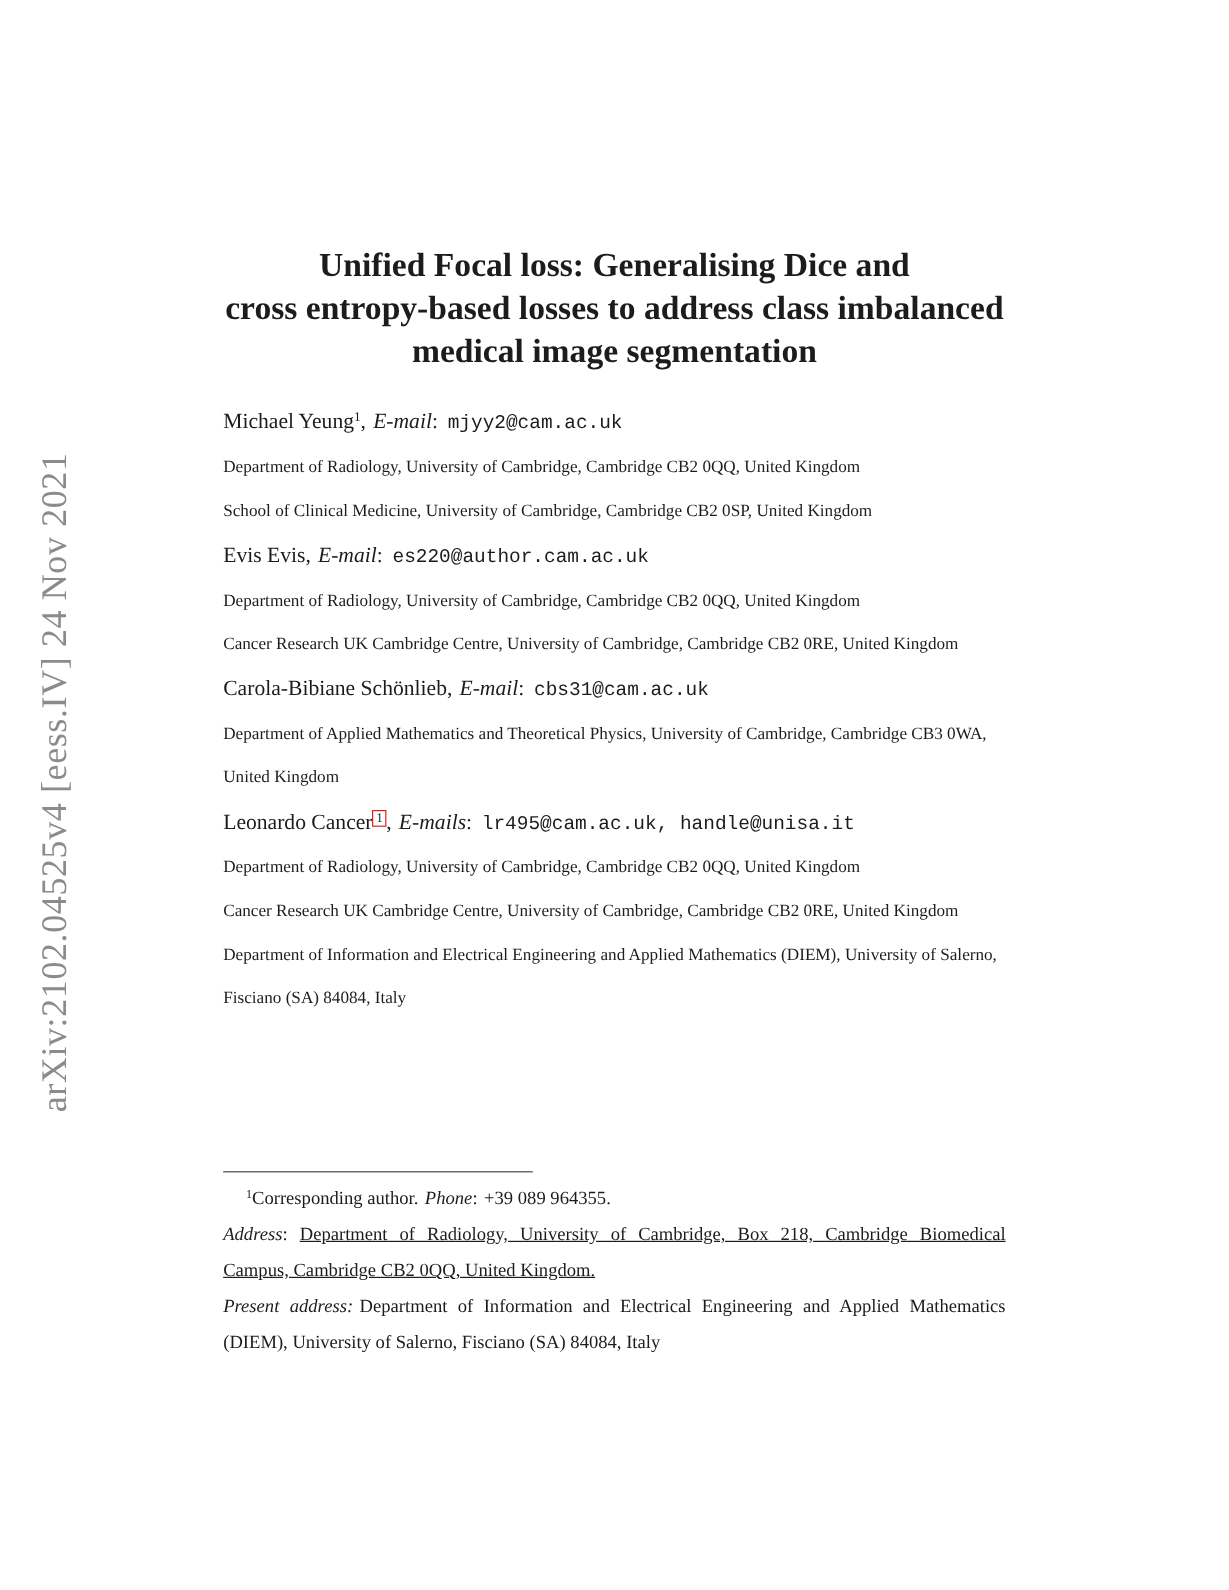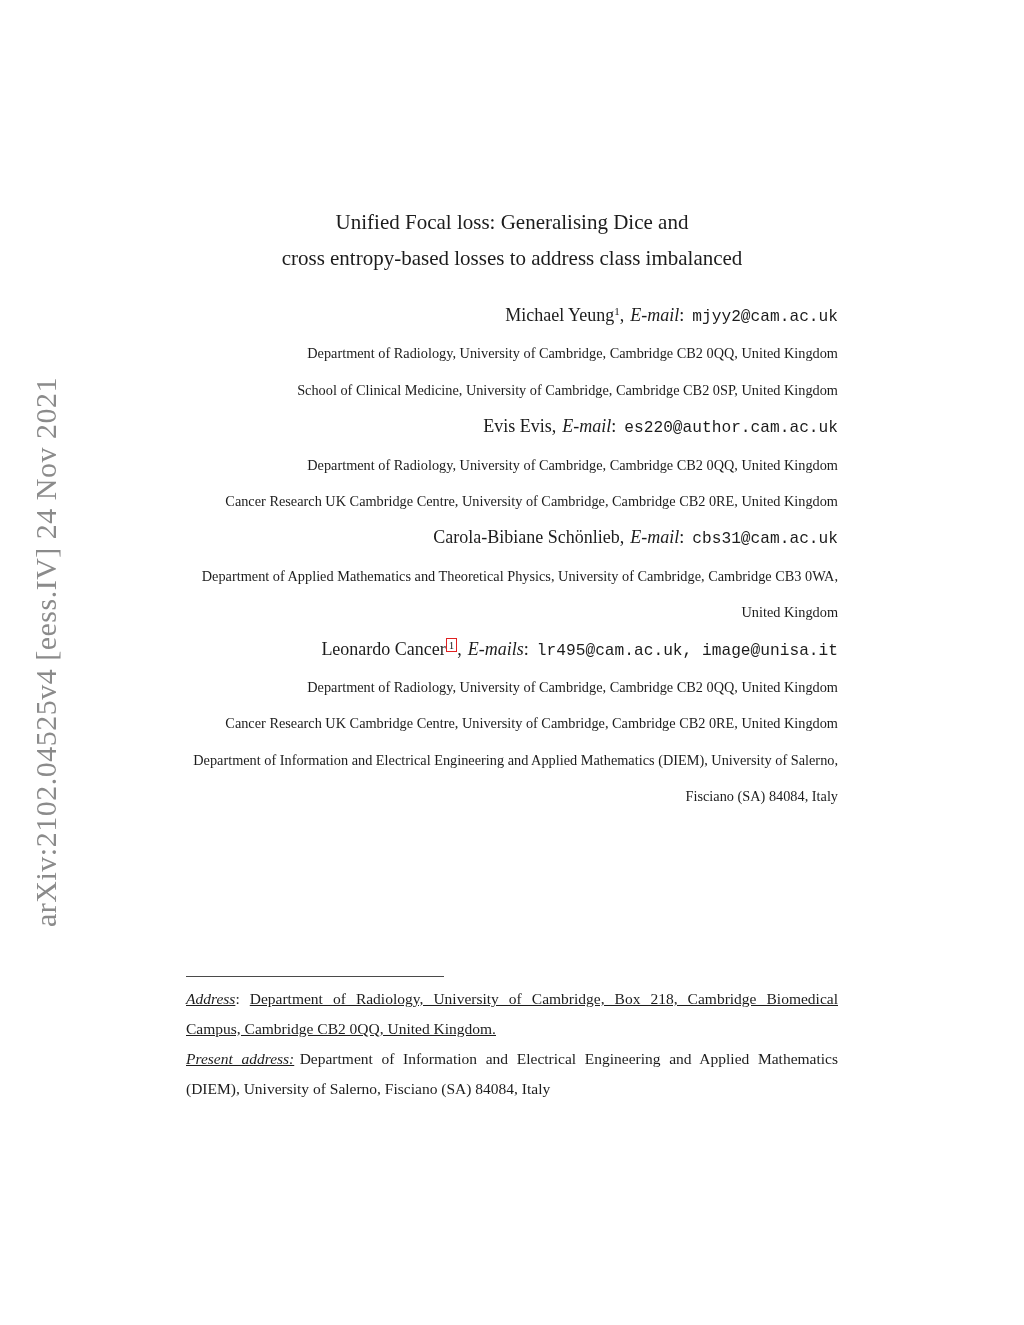--- a/index.html
+++ b/index.html
@@ -28,29 +28,29 @@
 
   .content {
     position: absolute;
     left: 186px;
     top: 204px;
     width: 652px;
   }
 
   .title {
     margin: 0;
-    font-size: 21px;
-    font-weight: 400;
+    font-size: 28px;
+    font-weight: 700;
     line-height: 36px;
     text-align: center;
     color: #1c1c1c;
   }
   .tline { display: block; }
 
-  .authors { margin-top: 21px; text-align: right; }
+  .authors { margin-top: 21px; }
   .authors p { margin: 0; line-height: 36.4px; }
 
   .author-line { font-size: 18px; }
   .sup {
     font-size: 11px;
     line-height: 0;
     position: relative;
     top: -6px;
     vertical-align: baseline;
   }
@@ -77,58 +77,60 @@
     width: 258px;
     height: 0;
     border-top: 1.6px solid #4a4a4a;
     margin: 0 0 7px 0;
   }
   .footnote p { margin: 0; line-height: 30px; }
   .fn-first { text-indent: 19px; }
   .fn-first .sup { top: -5px; font-size: 10px; }
   .fn-just { text-align: justify; }
   .flabel { font-style: italic; margin-left: 0.35em; }
-  .fitalic { font-style: italic; text-decoration: underline; }
+  .fitalic { font-style: italic; }
   .fval { margin-left: 0.35em; }
   .fval2 { margin-left: 0.65em; text-decoration: underline; }
 </style>
 </head>
 <body>
 
 <div class="page">
 
   <div class="watermark">arXiv:2102.04525v4 [eess.IV] 24 Nov 2021</div>
 
   <div class="content">
 
     <h1 class="title">
       <span class="tline">Unified Focal loss: Generalising Dice and</span>
       <span class="tline">cross entropy-based losses to address class imbalanced</span>
+      <span class="tline">medical image segmentation</span>
     </h1>
 
     <div class="authors">
 
       <p class="author-line"><span>Michael Yeung</span><sup class="sup">1</sup><span>,</span><em class="elabel">E-mail</em><span>:</span><span class="email">mjyy2@cam.ac.uk</span></p>
       <p class="affil">Department of Radiology, University of Cambridge, Cambridge CB2 0QQ, United Kingdom</p>
       <p class="affil">School of Clinical Medicine, University of Cambridge, Cambridge CB2 0SP, United Kingdom</p>
 
       <p class="author-line"><span>Evis Evis</span><span>,</span><em class="elabel">E-mail</em><span>:</span><span class="email">es220@author.cam.ac.uk</span></p>
       <p class="affil">Department of Radiology, University of Cambridge, Cambridge CB2 0QQ, United Kingdom</p>
       <p class="affil">Cancer Research UK Cambridge Centre, University of Cambridge, Cambridge CB2 0RE, United Kingdom</p>
 
       <p class="author-line"><span>Carola-Bibiane Schönlieb</span><span>,</span><em class="elabel">E-mail</em><span>:</span><span class="email">cbs31@cam.ac.uk</span></p>
       <p class="affil">Department of Applied Mathematics and Theoretical Physics, University of Cambridge, Cambridge CB3 0WA, United Kingdom</p>
 
-      <p class="author-line"><span>Leonardo Cancer</span><sup class="sup boxed">1</sup><span>,</span><em class="elabel">E-mails</em><span>:</span><span class="email">lr495@cam.ac.uk, image@unisa.it</span></p>
+      <p class="author-line"><span>Leonardo Cancer</span><sup class="sup boxed">1</sup><span>,</span><em class="elabel">E-mails</em><span>:</span><span class="email">lr495@cam.ac.uk, handle@unisa.it</span></p>
       <p class="affil">Department of Radiology, University of Cambridge, Cambridge CB2 0QQ, United Kingdom</p>
       <p class="affil">Cancer Research UK Cambridge Centre, University of Cambridge, Cambridge CB2 0RE, United Kingdom</p>
       <p class="affil">Department of Information and Electrical Engineering and Applied Mathematics (DIEM), University of Salerno, Fisciano (SA) 84084, Italy</p>
 
     </div>
   </div>
 
   <div class="footnote">
     <div class="fn-rule"></div>
+    <p class="fn-first"><sup class="sup">1</sup><span>Corresponding author.</span><em class="flabel">Phone</em><span>:</span><span class="fval">+39 089 964355.</span></p>
     <p class="fn-just"><em class="fitalic">Address</em><span>:</span><span class="fval2">Department of Radiology, University of Cambridge, Box 218, Cambridge Biomedical Campus, Cambridge CB2 0QQ, United Kingdom.</span></p>
     <p class="fn-just"><em class="fitalic">Present address:</em><span class="fval">Department of Information and Electrical Engineering and Applied Mathematics (DIEM), University of Salerno, Fisciano (SA) 84084, Italy</span></p>
   </div>
 
 </div>
 
 </body></html>

